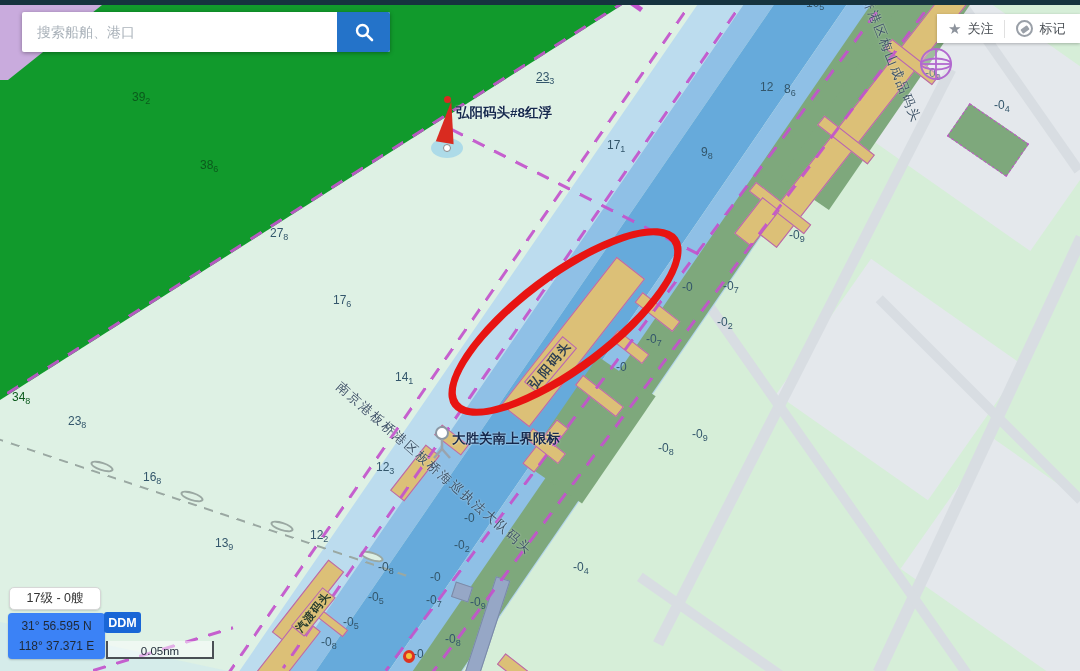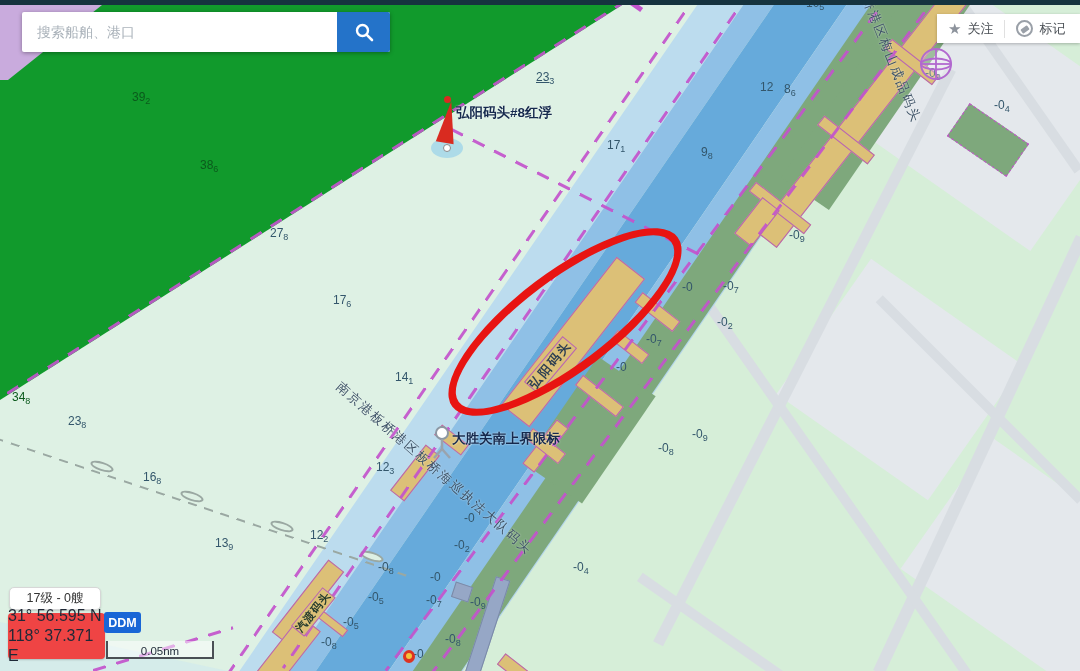--- a/index.html
+++ b/index.html
@@ -79,23 +79,23 @@
   .tb-item{display:flex;align-items:center;gap:6px;padding:0 11px;height:100%;cursor:pointer;
     font-size:13px;color:#4a4f55;}
   .tb-div{width:1px;height:18px;background:#e0e0e0;}
   .star{color:#8d939c;font-size:15px;line-height:1;}
   .tagc{width:17px;height:17px;border:2px solid #9aa0a8;border-radius:50%;position:relative;}
   .tagc::after{content:"";position:absolute;left:3px;top:5px;width:8px;height:5px;background:#9aa0a8;
     border-radius:1px;transform:rotate(-35deg);}
   .level-box{left:9px;top:587px;min-width:92px;height:23px;background:#fff;border:1px solid #d7d7d7;
     border-radius:5px;box-shadow:0 1px 2px rgba(0,0,0,.15);display:flex;align-items:center;
     justify-content:center;font-size:12.5px;color:#333;z-index:30;padding:0 8px;}
-  .coord-box{left:8px;top:613px;width:97px;height:46px;background:#ef4444;border-radius:4px;
-    box-shadow:0 1px 2px rgba(0,0,0,.2);display:flex;flex-direction:column;
-    justify-content:center;font-size:16px;color:#1f2937;line-height:20px;z-index:30;}
+  .coord-box{left:8px;top:613px;width:97px;height:46px;background:#3b82f6;border-radius:4px;
+    box-shadow:0 1px 2px rgba(0,0,0,.2);display:flex;flex-direction:column;align-items:center;
+    justify-content:center;font-size:12px;color:#1f2937;line-height:20px;z-index:30;}
   .ddm-btn{left:104px;top:612px;width:37px;height:21px;background:#1966d6;color:#fff;border:none;
     border-radius:3px;font-size:12.5px;font-weight:bold;z-index:30;cursor:pointer;
     font-family:"Liberation Sans",sans-serif;display:flex;align-items:center;justify-content:center;}
   .scalebar{left:106px;top:641px;width:108px;height:18px;border-left:2px solid #4a4f55;
     border-right:2px solid #4a4f55;border-bottom:2px solid #4a4f55;background:rgba(255,255,255,.5);
     display:flex;align-items:flex-end;justify-content:center;font-size:11.5px;color:#1f2937;z-index:30;}
   .footer{left:403px;top:650px;z-index:25;font-size:12px;color:#5b6b74;white-space:nowrap;
     display:flex;align-items:center;gap:4px;}
   .badge{display:inline-block;width:12px;height:13px;background:#dd3322;border-radius:50%;
     position:relative;}

